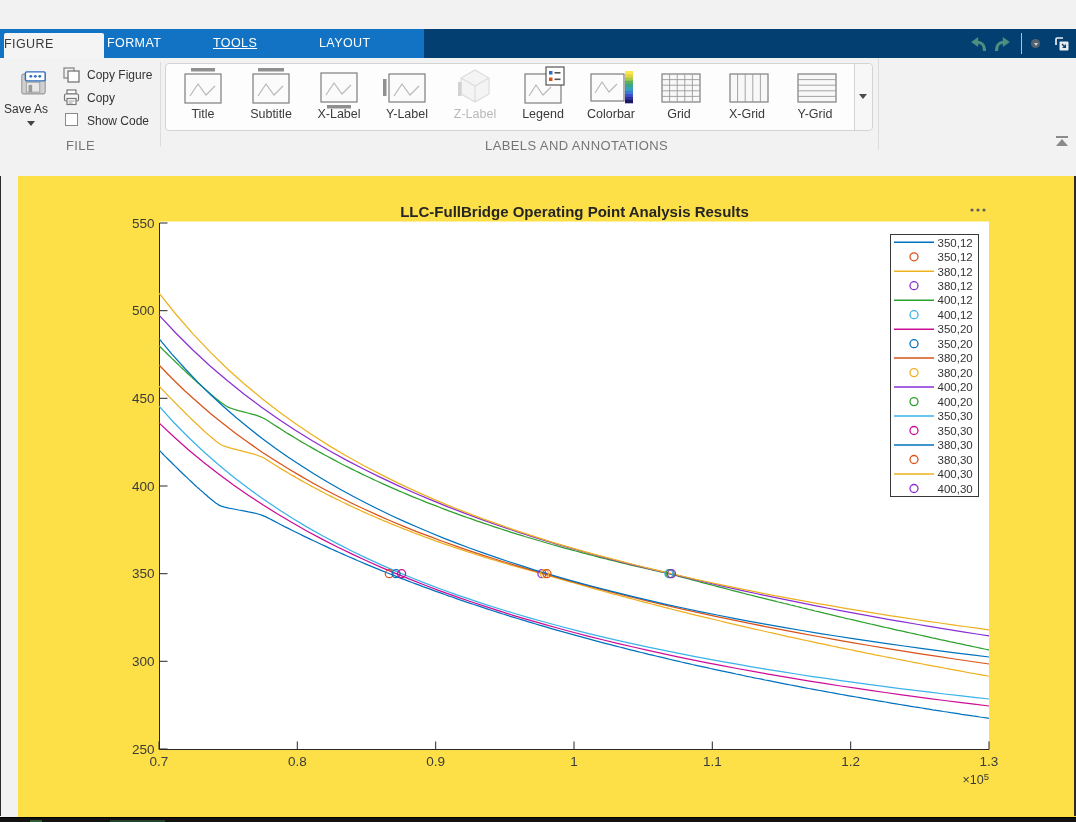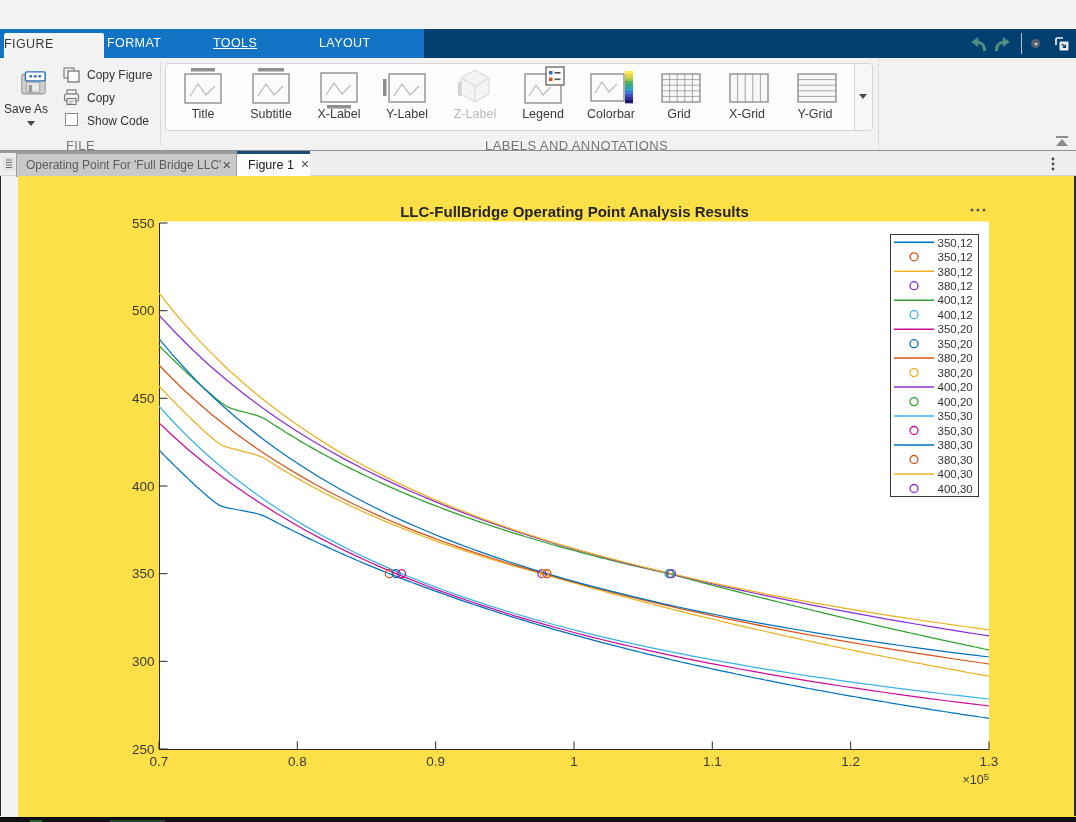--- a/index.html
+++ b/index.html
@@ -153,34 +153,20 @@
 <path d="M798 32.8 H836" stroke="#9a9a9a" stroke-width="0.9"></path>
 <path d="M798 38.4 H836" stroke="#9a9a9a" stroke-width="0.9"></path>
 <text x="815" y="60" font-size="12.5" fill="#3a3a3a" text-anchor="middle">Y-Grid</text>
 </svg>
     <div class="ddbtn"></div>
     <div class="vsep" style="left:878px;top:0;height:92px;"></div>
     <div class="seclabel" style="left:444px;top:80px;margin-left:41px;">LABELS AND ANNOTATIONS</div>
     <svg style="position:absolute;left:1055px;top:78px" width="14" height="11" viewBox="0 0 14 11">
         <path d="M1 1 h12" stroke="#8b8b8b" stroke-width="2"></path>
         <path d="M7 3 L13 10 L1 10 Z" fill="#8b8b8b"></path>
-      </svg>
-  </div>
-  <div id="doctabs">
-    <div style="position:absolute;left:0;top:0;width:237px;height:2px;background:#9c9c9c"></div>
-      <svg style="position:absolute;left:3px;top:6px" width="12" height="14" viewBox="0 0 12 14">
-        <rect x="0" y="0" width="12" height="14" fill="#e4e4e4"></rect>
-        <path d="M3 3h6M3 5.5h6M3 8h6M3 10.5h6" stroke="#707070" stroke-width="1"></path>
-      </svg>
-    <div class="dtab1">Operating Point For 'Full Bridge LLC'<span class="tabx" style="position:absolute;right:5px;top:0">×</span></div>
-    <div class="dtab2">Figure 1 &nbsp;<span class="tabx">×</span></div>
-    <svg style="position:absolute;left:1051px;top:6px" width="4" height="14" viewBox="0 0 4 14">
-        <circle cx="2" cy="2" r="1.4" fill="#4a4a4a"></circle>
-        <circle cx="2" cy="7" r="1.4" fill="#4a4a4a"></circle>
-        <circle cx="2" cy="12" r="1.4" fill="#4a4a4a"></circle>
       </svg>
   </div>
   <div id="fig">
     <svg width="1074" height="640" viewBox="0 0 1074 640" style="position:absolute;left:0;top:0">
 <rect x="141.0" y="45.5" width="830.0" height="527.5" fill="#ffffff"></rect>
 <text x="556.5" y="41" font-size="15" font-weight="bold" fill="#252525" text-anchor="middle">LLC-FullBridge Operating Point Analysis Results</text>
 <circle cx="954" cy="34" r="1.6" fill="#5f5f5f"></circle>
 <circle cx="960" cy="34" r="1.6" fill="#5f5f5f"></circle>
 <circle cx="966" cy="34" r="1.6" fill="#5f5f5f"></circle>
 <path d="M141.5 47.0 V573.5 H971.0" fill="none" stroke="#262626" stroke-width="1"></path>

